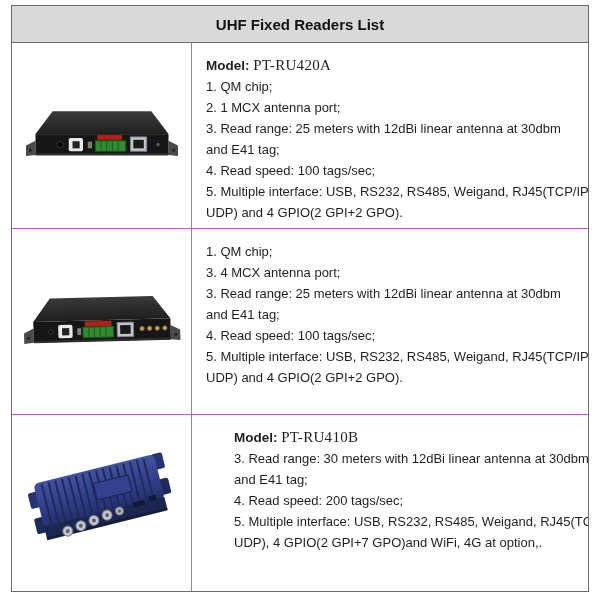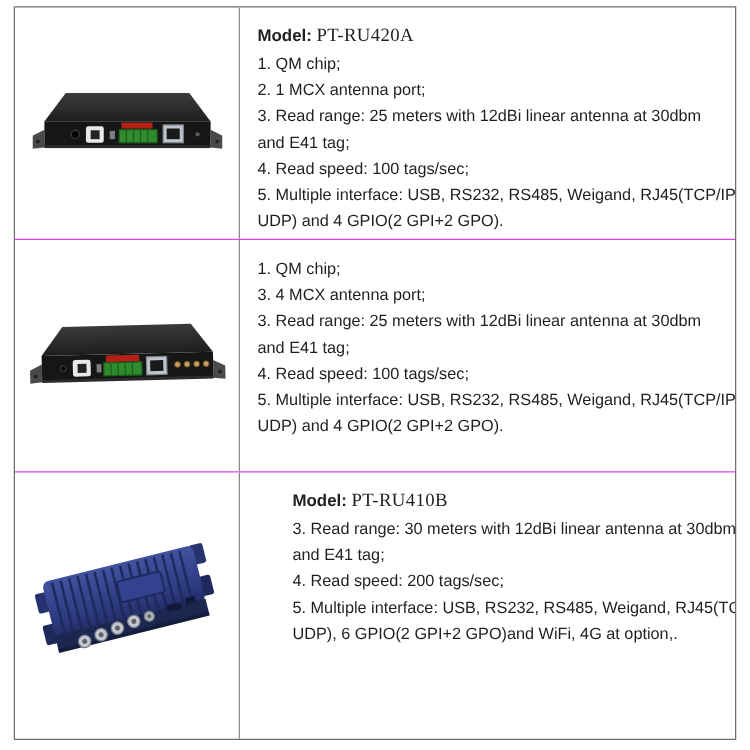--- a/index.html
+++ b/index.html
@@ -64,20 +64,23 @@
     font-size: 15px;
     letter-spacing: 0.3px;
   }
   .spec-line { white-space: nowrap; }
 </style>
 </head>
 <body>
 
 <div class="table-wrap">
 
+  <div class="header-row">
+    <span>UHF Fixed Readers List</span>
+  </div>
 
   <div class="product-row r1">
     <div class="img-cell">
       <svg width="152" height="80" viewBox="0 0 160 84">
         <defs>
           <linearGradient id="top1" x1="0" y1="0" x2="0" y2="1">
             <stop offset="0" stop-color="#3d3d3d"></stop>
               <stop offset="1" stop-color="#1f1f1f"></stop>
           </linearGradient>
         </defs>
@@ -229,17 +232,17 @@
     </div>
     <div class="spec-cell">
       <div class="model-line">
         <span class="model-label">Model:</span>
         <span class="model-value">PT-RU410B</span>
       </div>
       <div class="spec-line">3. Read range: 30 meters with 12dBi linear antenna at 30dbm</div>
       <div class="spec-line">and E41 tag;</div>
       <div class="spec-line">4. Read speed: 200 tags/sec;</div>
       <div class="spec-line">5. Multiple interface: USB, RS232, RS485, Weigand, RJ45(TCP/IP,</div>
-      <div class="spec-line">UDP), 6 GPIO(2 GPI+2 GPO)and WiFi, 4G at option,.</div>
+      <div class="spec-line">UDP), 4 GPIO(2 GPI+7 GPO)and WiFi, 4G at option,.</div>
     </div>
   </div>
 
 </div>
 
 </body></html>

